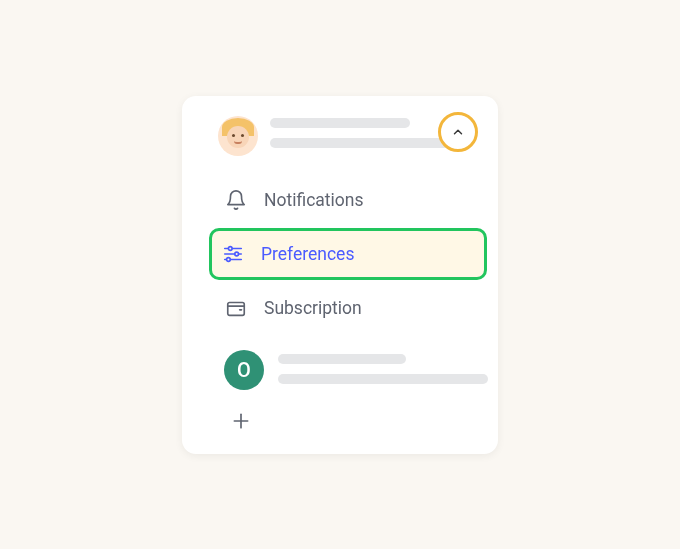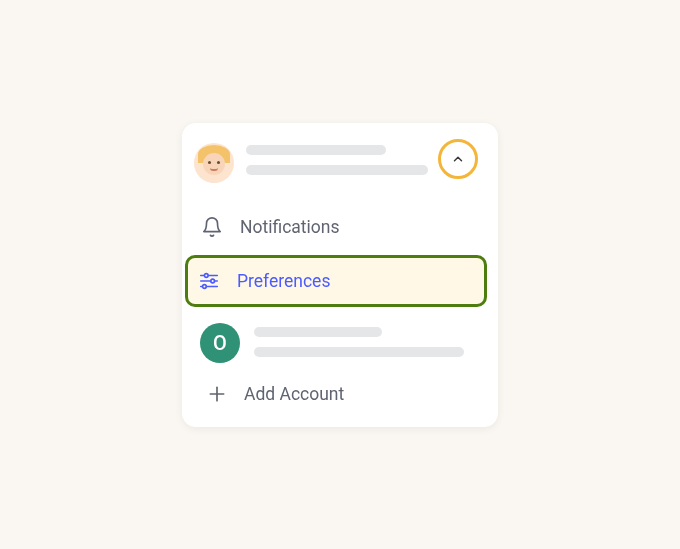--- a/index.html
+++ b/index.html
@@ -10,21 +10,21 @@
       font-family: -apple-system, BlinkMacSystemFont, "Segoe UI", Roboto, sans-serif;
       display: flex;
       align-items: center;
       justify-content: center;
     }
     .panel {
       width: 316px;
       background: #ffffff;
       border-radius: 14px;
       box-shadow: 0 2px 8px rgba(0,0,0,0.06);
-      padding: 16px 8px 18px 0;
+      padding: 16px 8px 18px 24px;
     }
     .profile-row {
       display: flex;
       align-items: flex-start;
       padding: 4px 12px 10px 12px;
       gap: 12px;
       position: relative;
     }
     .avatar {
       width: 40px;
@@ -86,21 +86,21 @@
     .menu-item .icon-slot {
       width: 24px;
       height: 24px;
       display: flex;
       align-items: center;
       justify-content: center;
       color: #5f6470;
     }
     .menu-item.highlighted {
       background: #fff8e6;
-      border: 3px solid #4d7c0f;
+      border: 3px solid #22c55e;
       color: #4b5bff;
       padding: 11px 9px;
       margin: 2px -3px;
     }
     .menu-item.highlighted .icon-slot { color: #4b5bff; }
     .secondary-account {
       display: flex;
       align-items: flex-start;
       gap: 14px;
       padding: 10px 12px 4px 12px;
@@ -181,37 +181,46 @@
             <circle cx="9" cy="6" r="2" fill="#fff8e6"></circle>
             <line x1="3" y1="12" x2="21" y2="12"></line>
             <circle cx="16" cy="12" r="2" fill="#fff8e6"></circle>
             <line x1="3" y1="18" x2="21" y2="18"></line>
             <circle cx="7" cy="18" r="2" fill="#fff8e6"></circle>
           </svg>
       </span>
       <span>Preferences</span>
     </div>
 
+    <div class="menu-item">
+      <span class="icon-slot">
+        <svg width="22" height="22" viewBox="0 0 24 24" fill="none" stroke="currentColor" stroke-width="1.8" stroke-linecap="round" stroke-linejoin="round">
+            <rect x="3" y="6" width="18" height="14" rx="2"></rect>
+            <path d="M3 10h18"></path>
+            <path d="M16 14h2"></path>
+          </svg>
+      </span>
+      <span>Subscription</span>
+    </div>
 
 
 
     <div class="secondary-account">
       <div class="badge">
         <span>O</span>
       </div>
       <div class="sec-text">
         <div class="placeholder-line line1"></div>
         <div class="placeholder-line line2"></div>
       </div>
     </div>
 
     <div class="add-account">
       <span class="plus">
         <svg width="20" height="20" viewBox="0 0 24 24" fill="none" stroke="currentColor" stroke-width="2" stroke-linecap="round">
             <line x1="12" y1="4" x2="12" y2="20"></line>
             <line x1="4" y1="12" x2="20" y2="12"></line>
           </svg>
       </span>
-      <span>Add Account</span>
     </div>
 
   </div>
 </div>
 
 </body></html>

